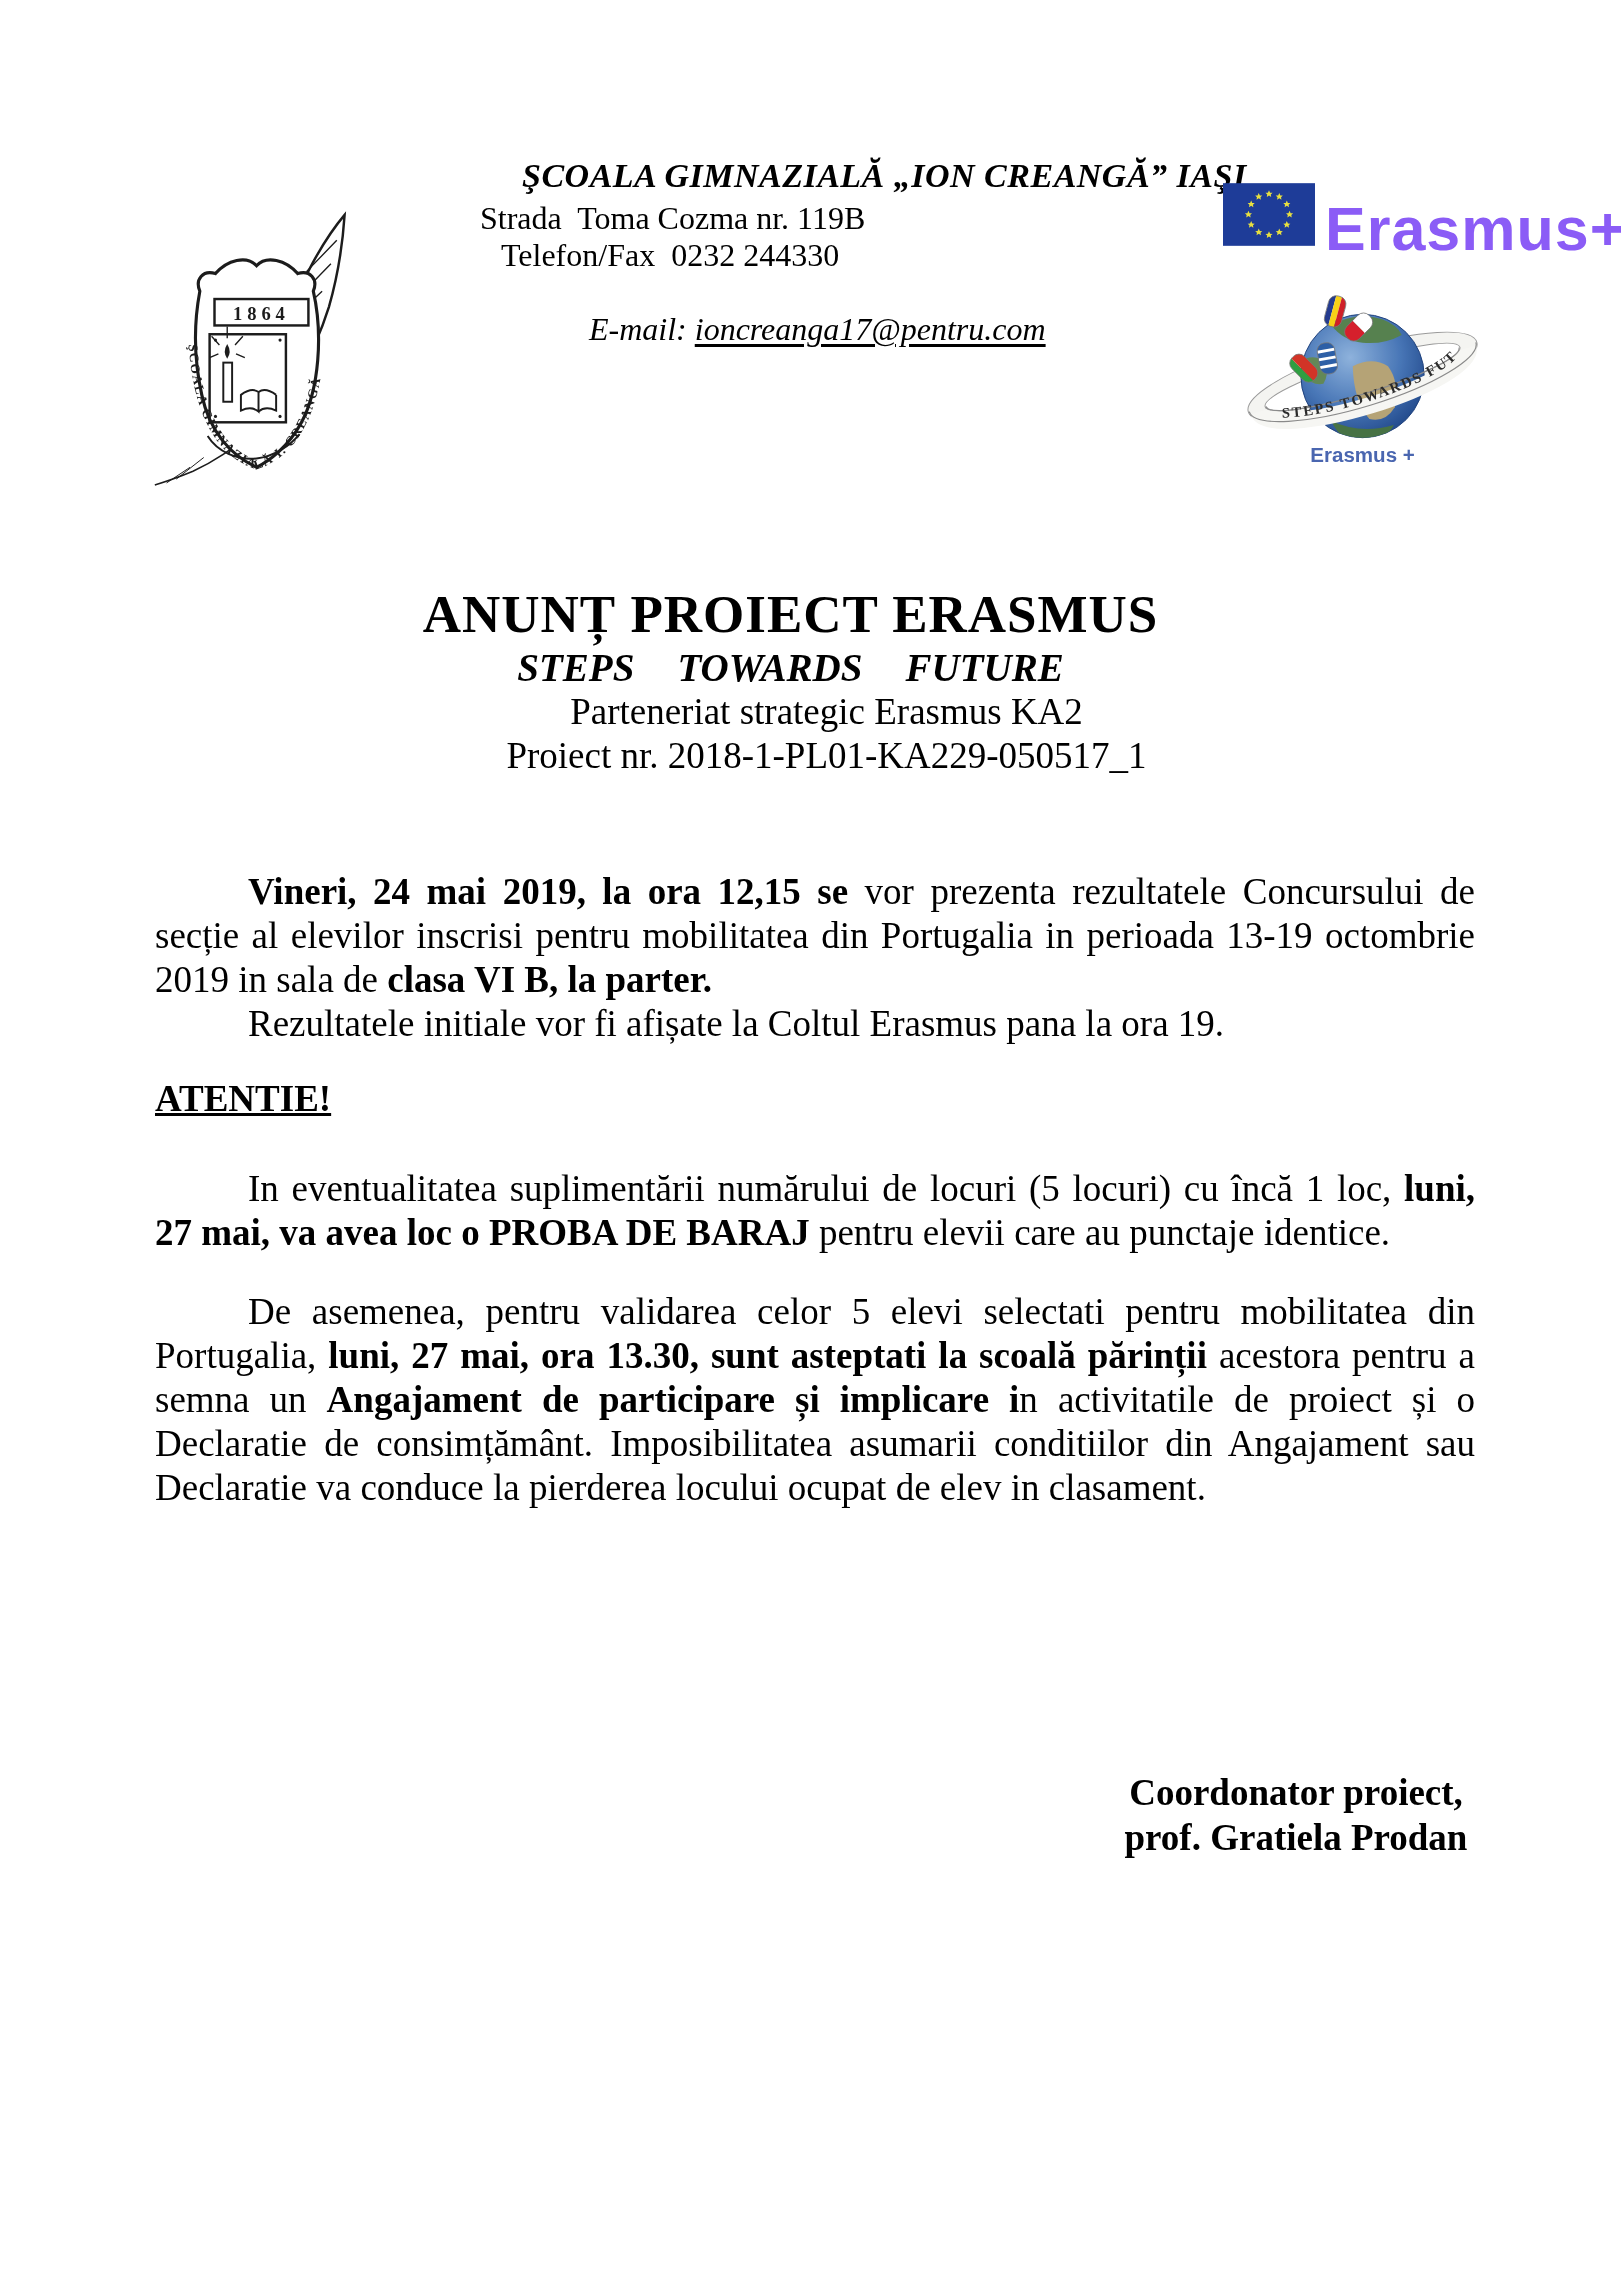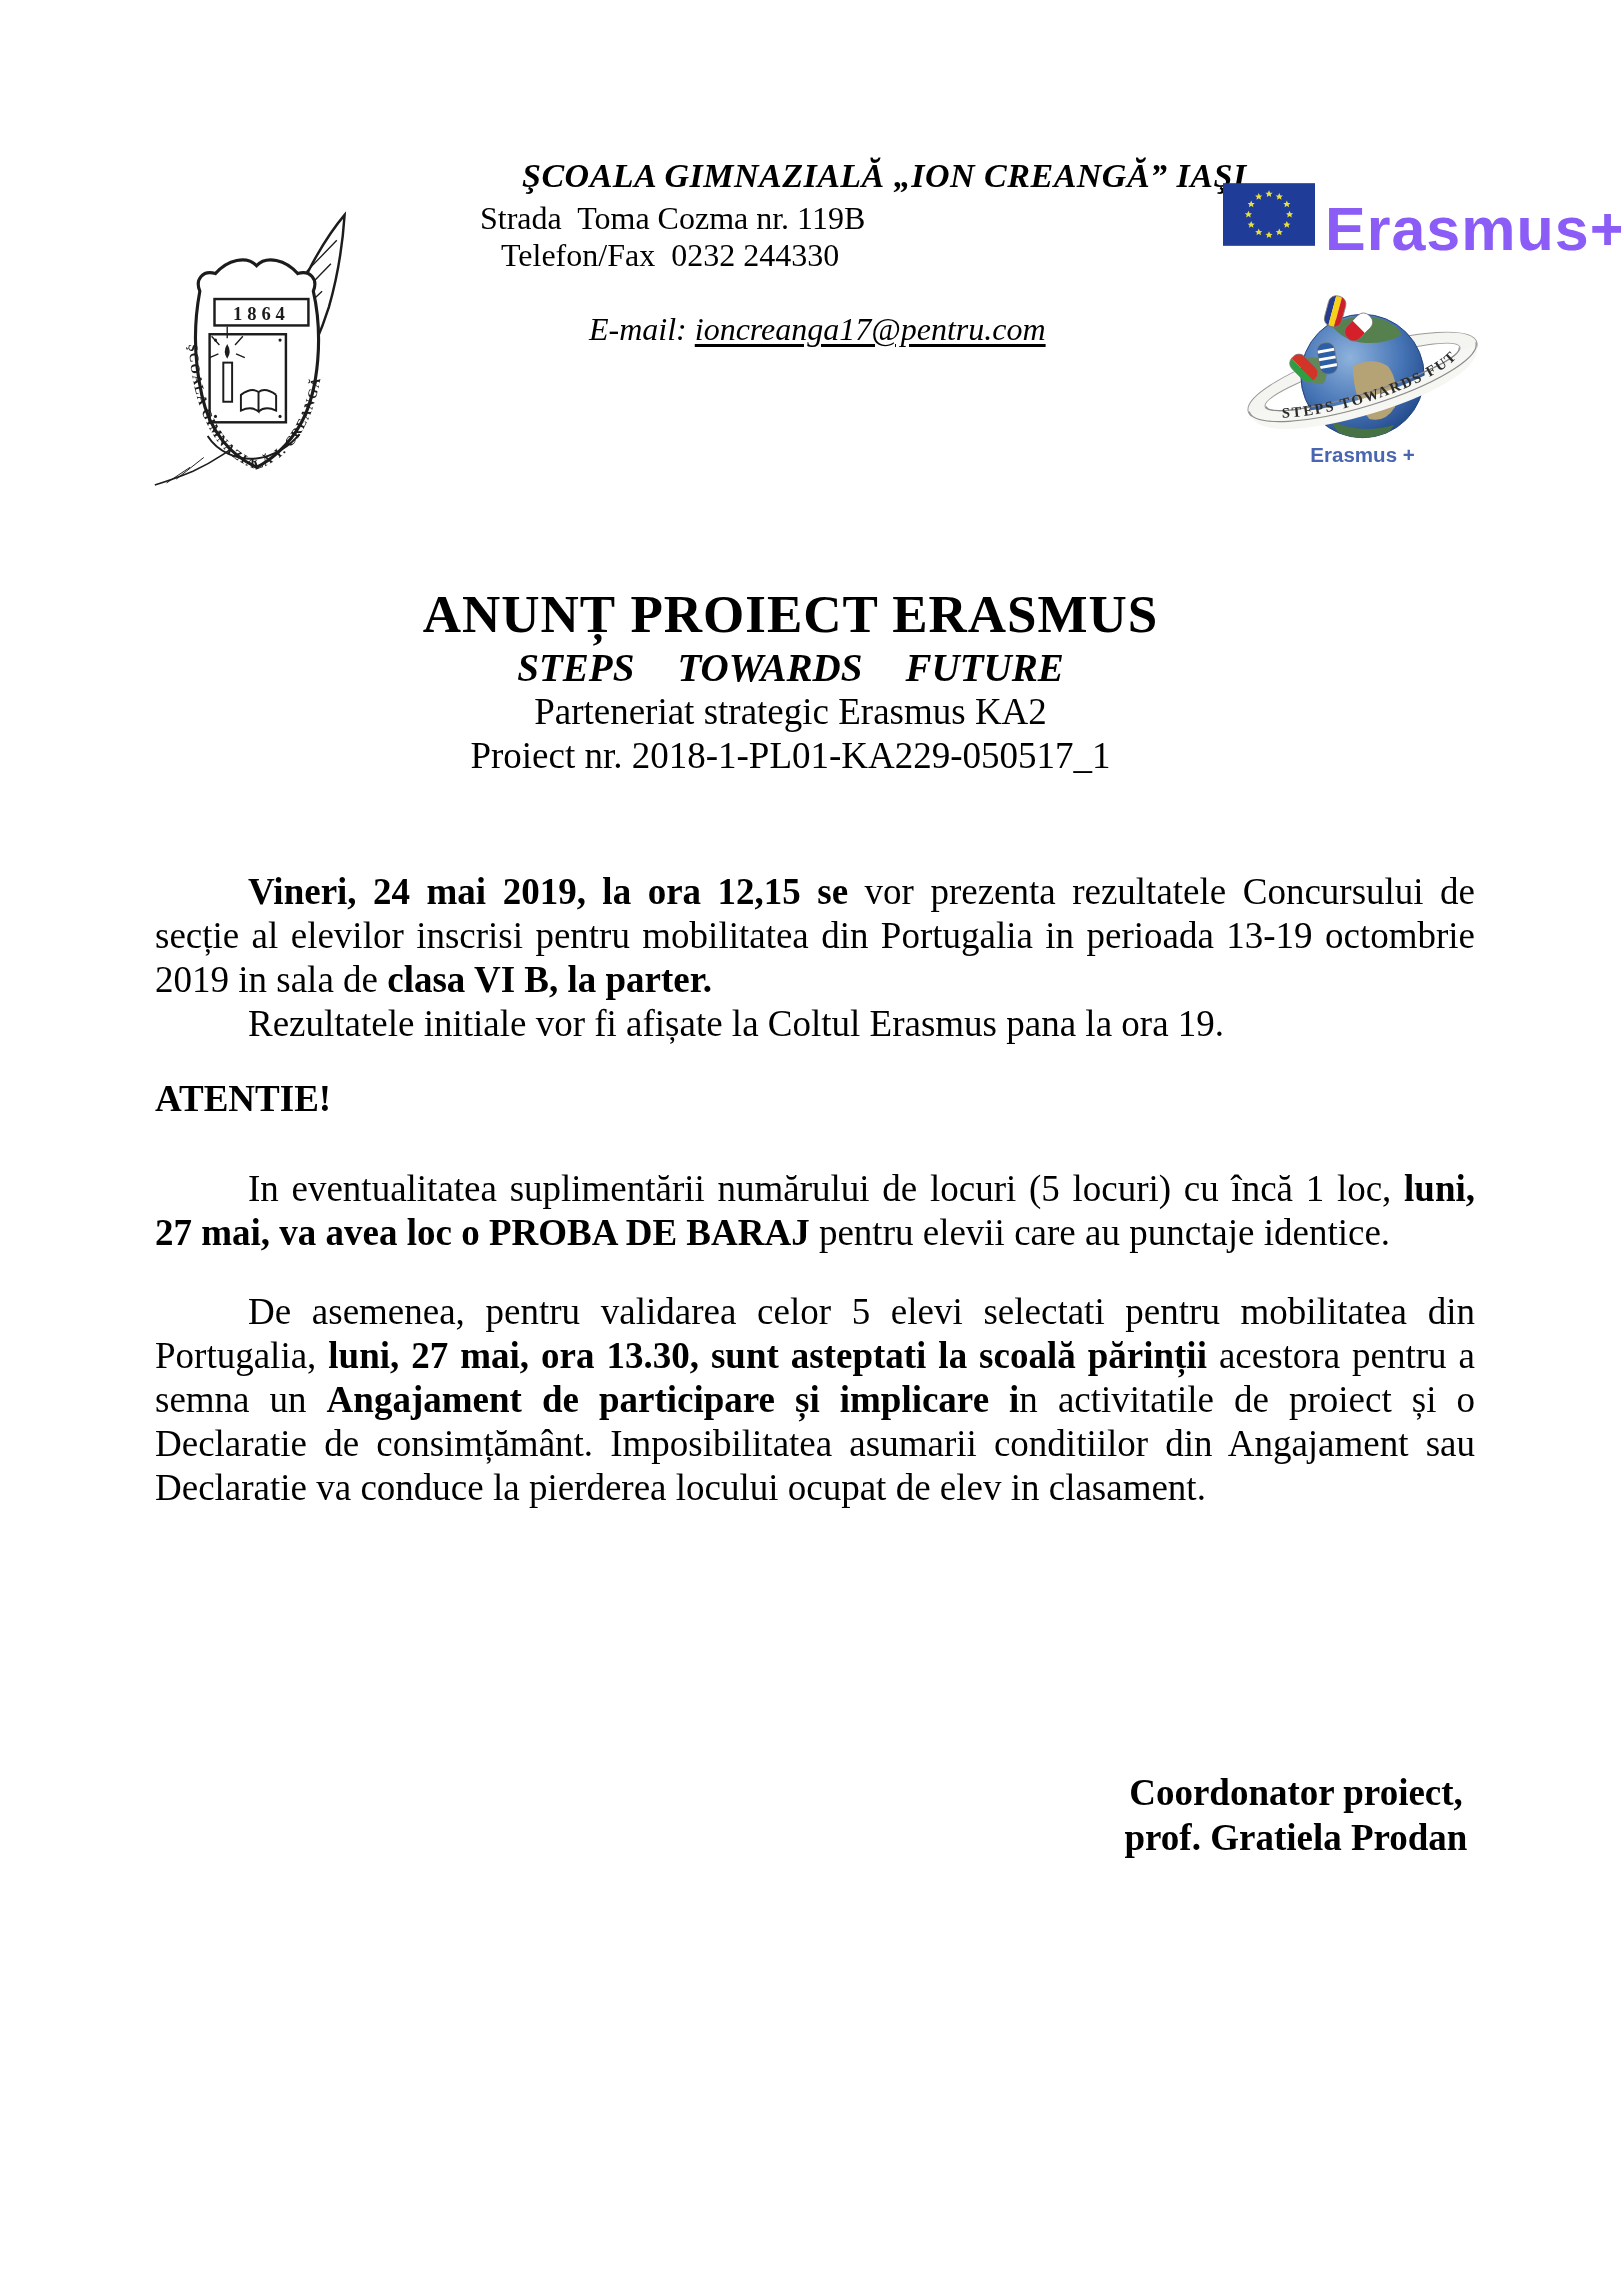--- a/index.html
+++ b/index.html
@@ -24,29 +24,29 @@
   .erasmus-label{
     font-family:"Liberation Sans",sans-serif;
     font-size:61px;font-weight:600;letter-spacing:1px;
     color:#8b5cf6;
   }
 
   
   .t-line{left:0;width:1581px;text-align:center;white-space:pre;}
   .t1{font-size:53px;font-weight:bold;letter-spacing:1px;}
   .t2{font-size:39px;font-weight:bold;font-style:italic;word-spacing:11.8px;}
-  .t3,.t4{font-size:37px;}
+  .t3,.t4{font-size:37px;padding-left:36px;}
 
   
   .bodytext{
     position:absolute;left:155px;top:870px;width:1320px;
     font-size:37px;line-height:44px;text-align:justify;
   }
   .bodytext p{margin:0;text-indent:93px;}
-  .attention{margin-top:31px !important;text-indent:0 !important;font-weight:bold;text-align:left;}
+  .attention{margin-top:31px !important;text-indent:0 !important;font-weight:bold;text-align:left;text-decoration:underline;}
   .para3{margin-top:46px !important;}
   .para4{margin-top:35px !important;}
 
   
   .sig{
     position:absolute;left:1061px;top:1770px;width:470px;
     text-align:center;font-weight:bold;font-size:37px;line-height:45px;
   }
   svg text{font-family:"Liberation Serif",serif;}
   .sans{font-family:"Liberation Sans",sans-serif;}

